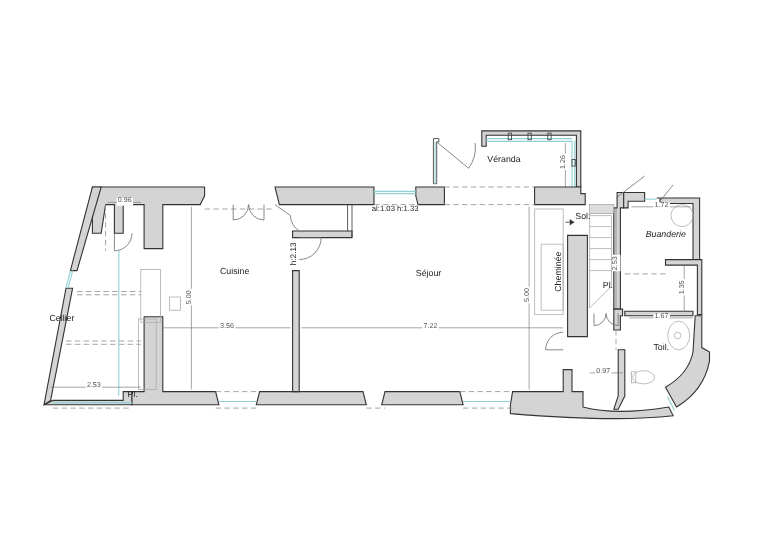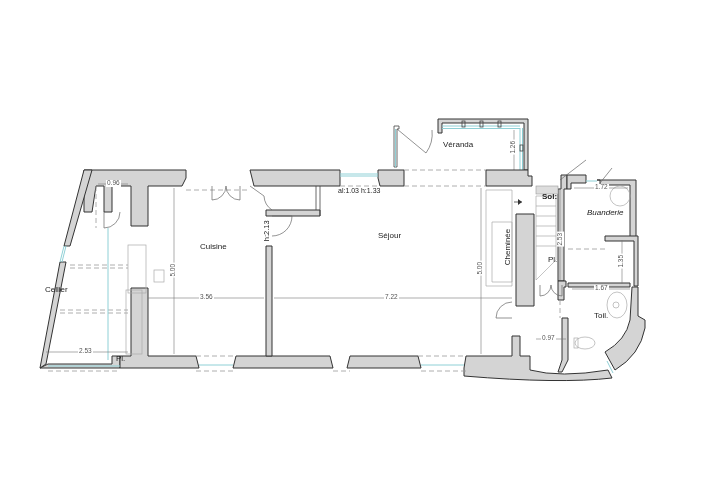--- a/index.html
+++ b/index.html
@@ -160,24 +160,24 @@
     <line class="dim" x1="536" y1="339" x2="566" y2="339"></line>
     <line class="dim" x1="560" y1="188" x2="560" y2="280"></line>
     <line class="dim" x1="574" y1="188" x2="628" y2="188"></line>
     <line class="dim" x1="622" y1="240" x2="622" y2="284"></line>
     <line class="dim" x1="572" y1="289" x2="630" y2="289"></line>
   </g>
 </svg>
 
 <span class="lbl room" style="left:45px;top:286px;">Cellier</span>
 <span class="lbl room" style="left:200px;top:243px;">Cuisine</span>
-<span class="lbl room" style="left:378px;top:232px;">Séjour</span>
+<span class="lbl room" style="left:378px;top:245px;">Séjour</span>
 <span class="lbl room" style="left:443px;top:141px;">Véranda</span>
 <span class="lbl room vert" style="left:490px;top:243px;">Cheminée</span>
-<span class="lbl room" style="left:542px;top:193px;font-weight:bold;">Sol:</span>
+<span class="lbl room" style="left:523px;top:193px;">Sol:</span>
 <span class="lbl room" style="left:116px;top:355px;">Pl.</span>
 <span class="lbl room" style="left:548px;top:256px;">Pl.</span>
 <span class="lbl room" style="left:587px;top:209px;font-style:italic;">Buanderie</span>
 <span class="lbl room" style="left:594px;top:312px;">Toil.</span>
 
 <span class="lbl dimtxt" style="left:106px;top:180px;">0.96</span>
 <span class="lbl dimtxt" style="left:78px;top:348px;">2.53</span>
 <span class="lbl dimtxt" style="left:199px;top:294px;">3.56</span>
 <span class="lbl dimtxt vert" style="left:166px;top:267px;">5.00</span>
 <span class="lbl room vert" style="left:256px;top:227px;font-size:7.5px;">h:2.13</span>

